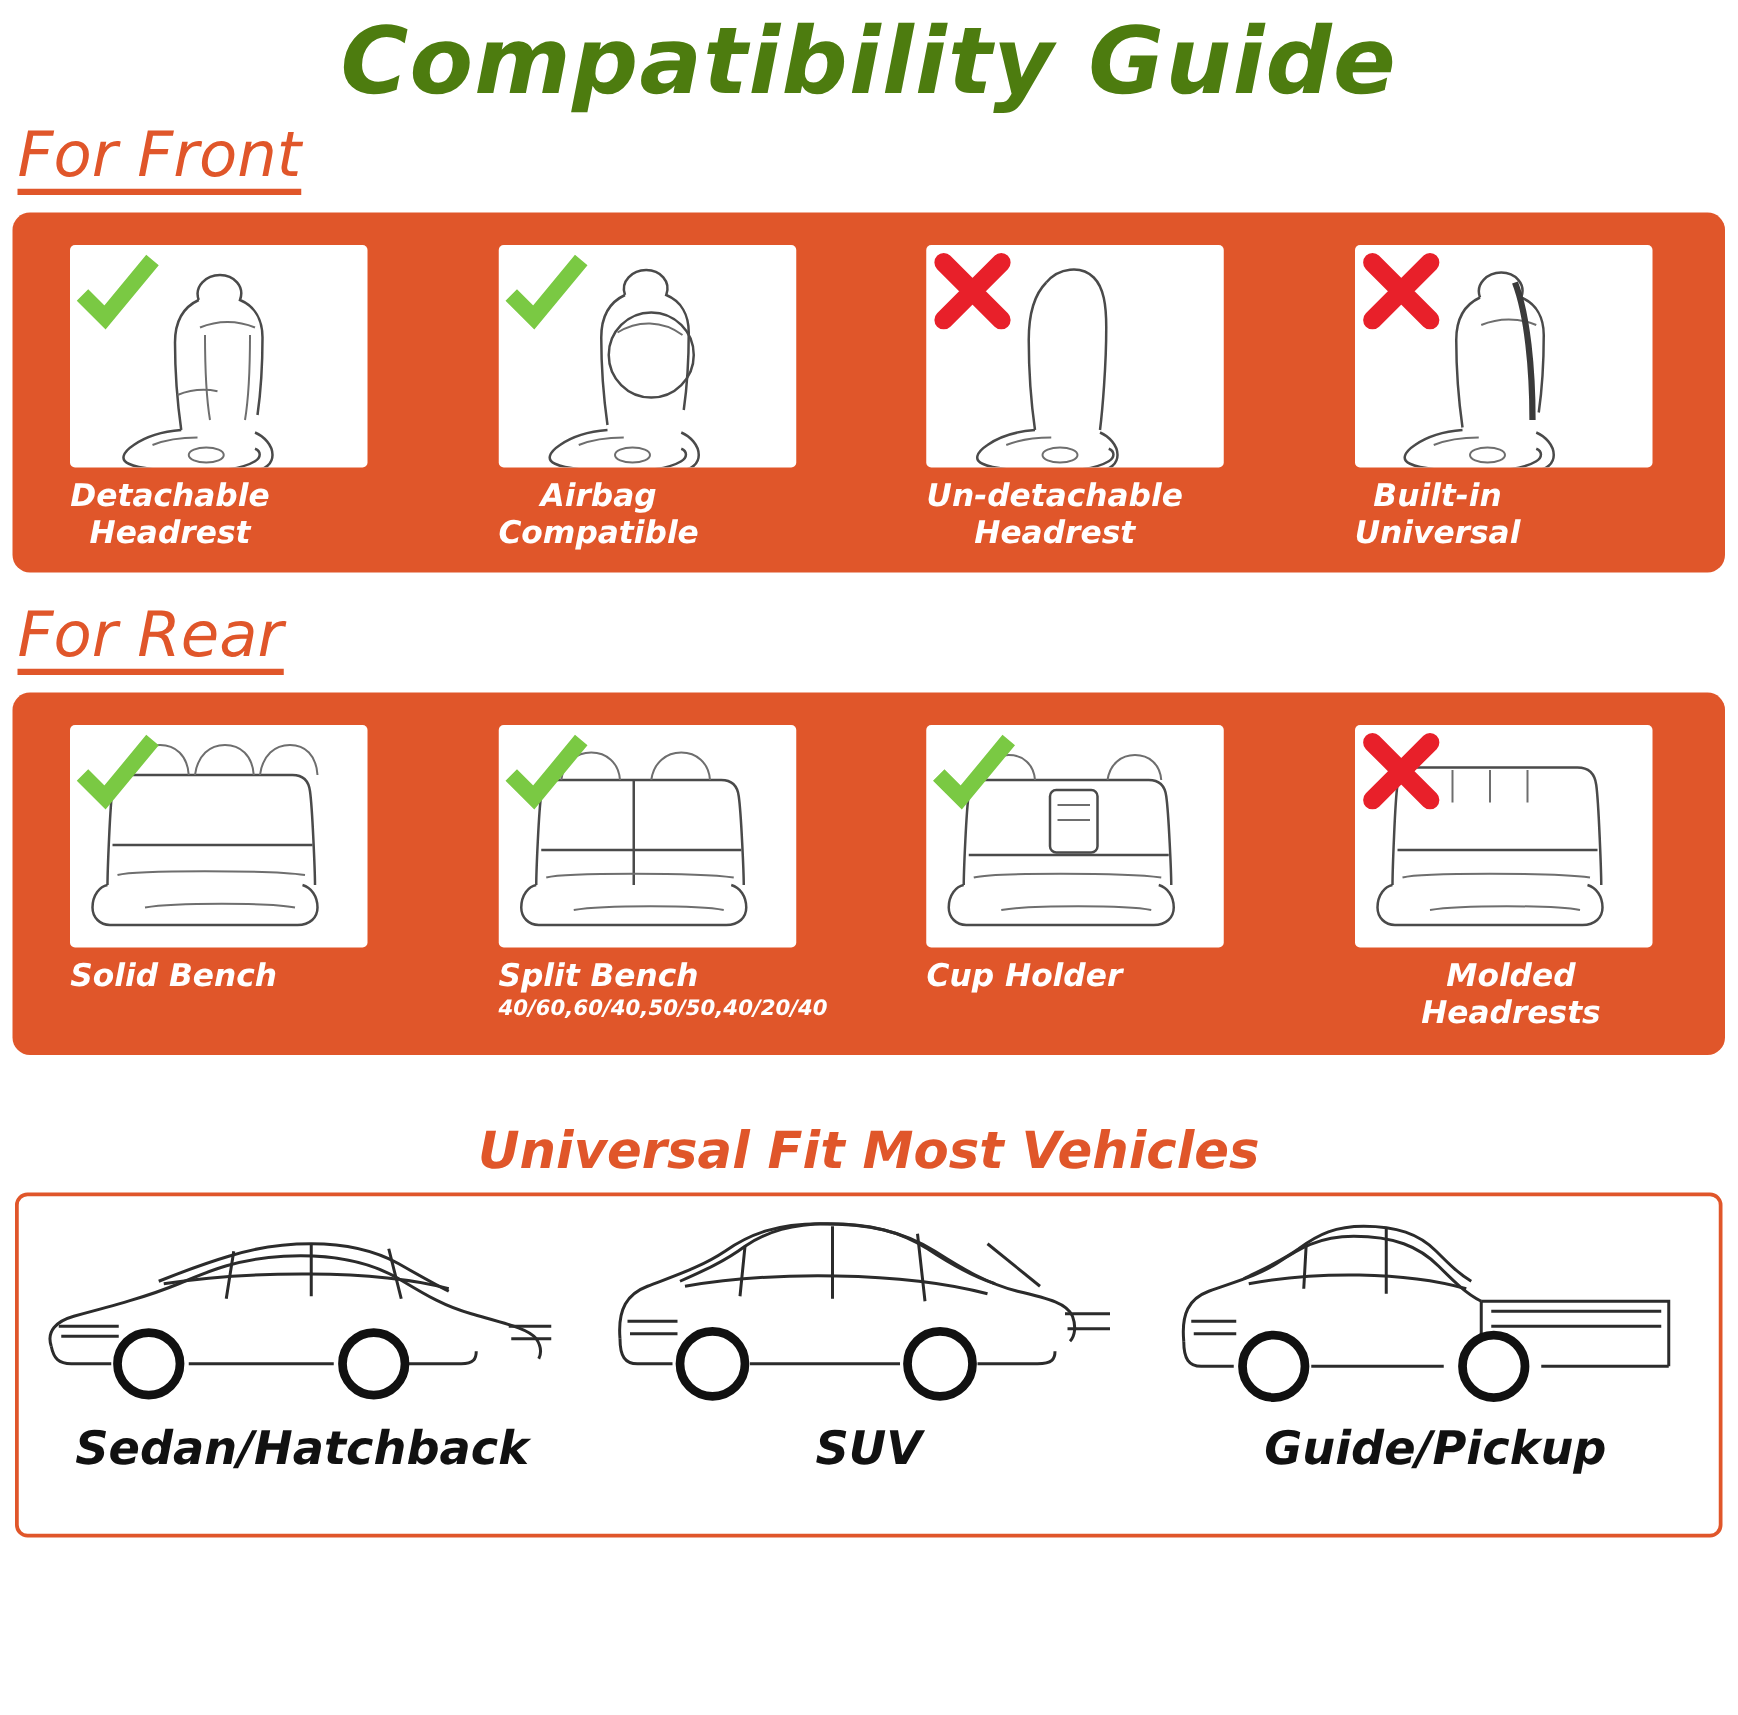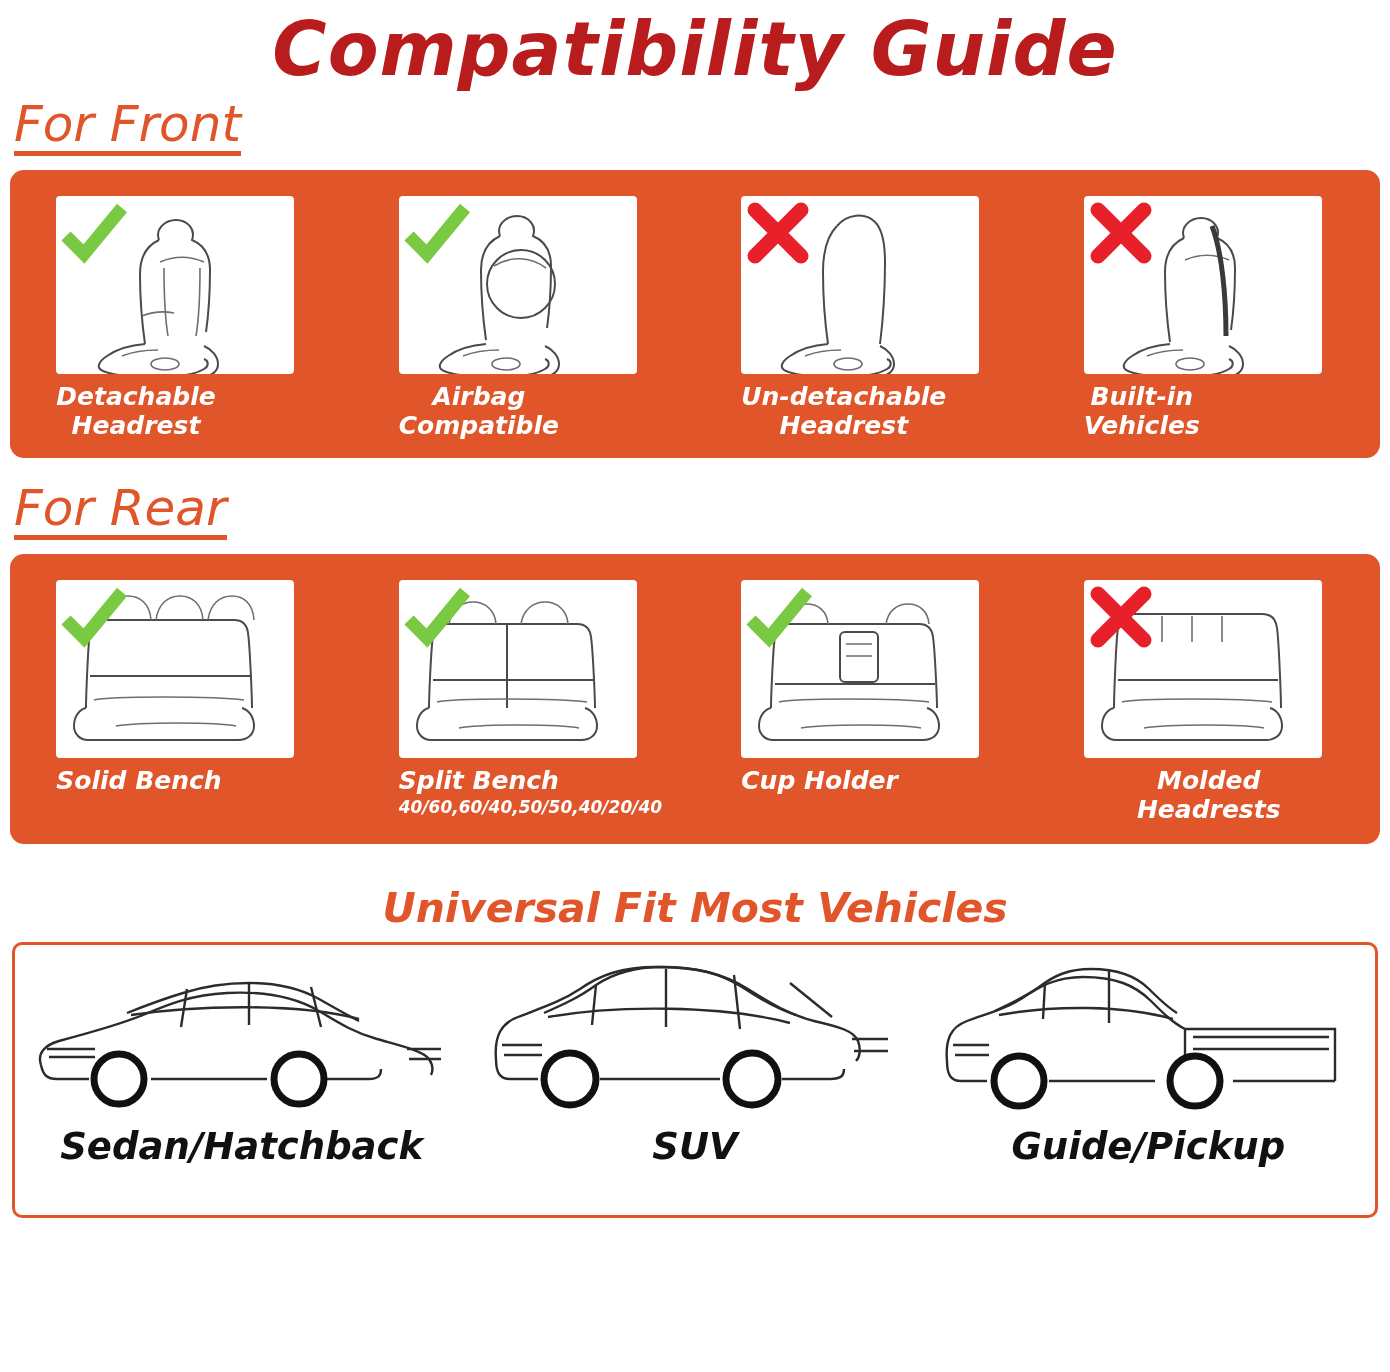--- a/index.html
+++ b/index.html
@@ -15,21 +15,21 @@
     overflow: hidden;
   }
   .page {
     width: 1390px;
     height: 1372px;
     position: relative;
   }
   
   .main-title {
     text-align: center;
-    color: #b91c1c;
+    color: #4d7c0f;
     font-family: "DejaVu Sans", sans-serif;
     font-style: italic;
     font-weight: bold;
     font-size: 74px;
     letter-spacing: 1px;
     margin: 4px 0 0 0;
     padding-top: 2px;
   }
   
   .section-heading {
@@ -99,21 +99,21 @@
     text-align: center;
     margin-top: 2px;
   }
   
   .universal-title {
     text-align: center;
     color: #e0562a;
     font-style: italic;
     font-weight: bold;
     font-size: 41px;
-    margin-top: 40px;
+    margin-top: 52px;
     margin-bottom: 10px;
   }
   .univ-box {
     border: 3px solid #e0562a;
     border-radius: 10px;
     margin: 0 12px;
     height: 262px;
     display: flex;
     justify-content: space-around;
     align-items: flex-start;
@@ -225,21 +225,21 @@
           <path class="line" d="M86 148c-13 1-28 5-38 12-9 6-11 12-4 15 9 4 30 6 53 6 24 0 40-3 48-8 5-3 5-8 0-10"></path>
           <path class="line-thin" d="M63 160c10-4 24-6 36-6"></path>
           <ellipse class="line-thin" cx="106" cy="168" rx="14" ry="6"></ellipse>
           <path class="line" d="M145 150c7 3 14 10 14 18 0 7-6 12-14 12"></path>
         </svg>
         <svg class="mark" viewBox="0 0 74 74">
           <path d="M14 14 L60 60 M60 14 L14 60" fill="none" stroke="#e8202a" stroke-width="15" stroke-linecap="round"></path>
         </svg>
       </div>
       <div class="cap">Built-in
-Vehicles</div>
+Universal</div>
     </div>
 
   </div>
 
   <div class="heading-wrap" style="padding-top:24px;">
     <span class="section-heading">For Rear</span>
   </div>
 
   <div class="panel">
 

